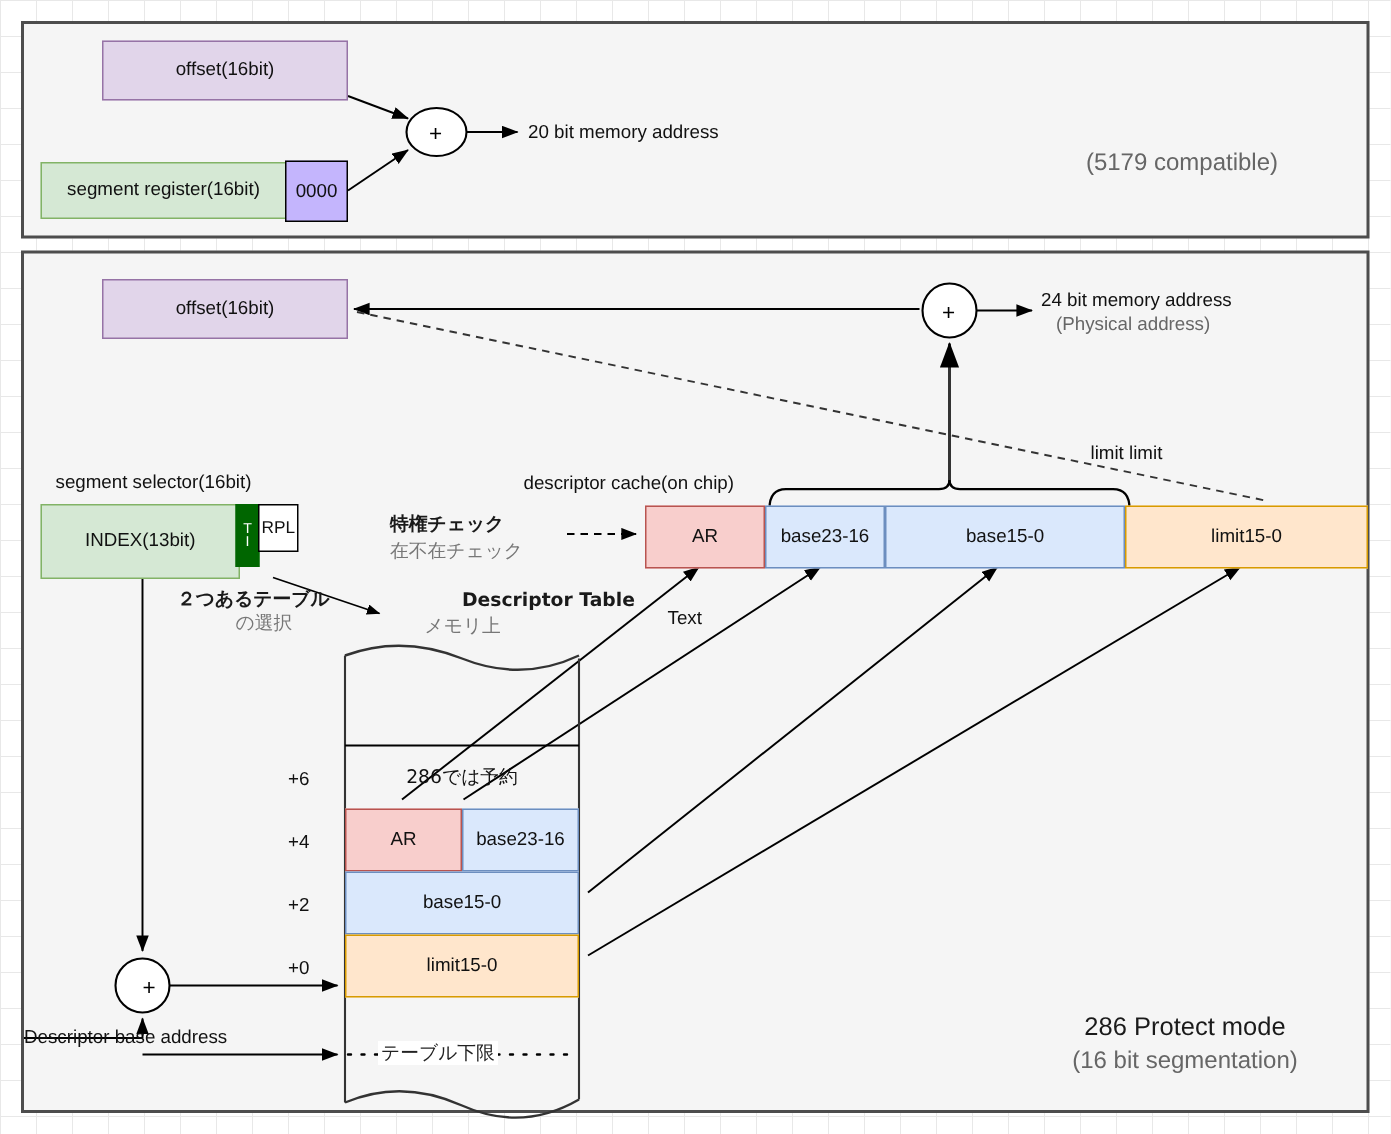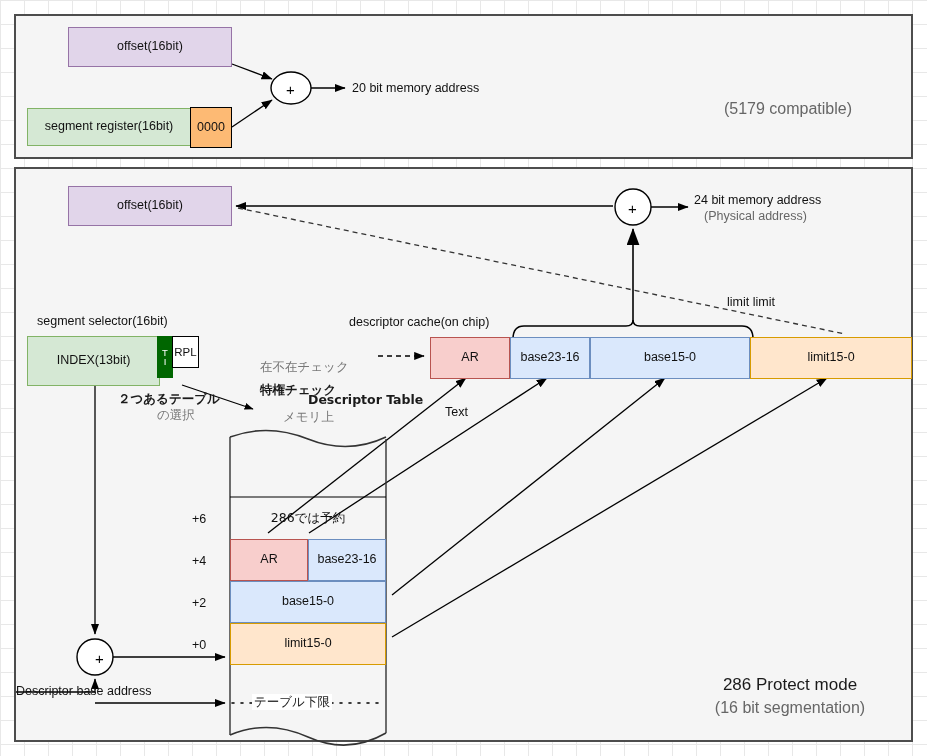--- a/index.html
+++ b/index.html
@@ -25,21 +25,21 @@
 
   .svg-layer{position:absolute;left:0;top:0;width:927px;height:756px;pointer-events:none;}
 
   .box{
     position:absolute;box-sizing:border-box;
     display:flex;align-items:center;justify-content:center;
     font-size:12.5px;color:#111;text-align:center;line-height:1.25;
   }
   .purple{background:#e1d5ea;border:1.3px solid #9673a6;}
   .green{background:#d5e8d4;border:1.3px solid #82b366;}
-  .white{background:#fdba74;border:1.3px solid #000000;}
+  .white{background:#c4b5fd;border:1.3px solid #000000;}
   .red{background:#f8cecc;border:1.3px solid #b85450;}
   .blue{background:#dae8fc;border:1.3px solid #6c8ebf;}
   .orange{background:#ffe6cc;border:1.3px solid #d79b00;}
   .plain{background:#ffffff;border:1px solid #000;}
   .darkgreen{background:#006600;border:1.3px solid #006600;color:#ffffff;}
 
   .lbl{
     position:absolute;font-size:12.5px;color:#111;line-height:1.3;
     white-space:pre;
   }
@@ -166,21 +166,21 @@
 <div class="box darkgreen" style="left:157px;top:336px;width:16px;height:42px;flex-direction:column;">
   <span class="ti-text">T<br>I</span>
 </div>
 <div class="box plain" style="left:172px;top:336px;width:27px;height:32px;font-size:11.5px;">
   <span>RPL</span>
 </div>
 
 <div class="lbl jp jp-b" style="left:118px;top:391px;">２つあるテーブル</div>
 <div class="lbl jp jp-g" style="left:157px;top:407px;">の選択</div>
 
-<div class="lbl jp jp-b" style="left:260px;top:341px;margin-top:41px;">特権チェック</div>
+<div class="lbl jp jp-b" style="left:260px;top:341px;">特権チェック</div>
 <div class="lbl jp jp-g" style="left:260px;top:359px;">在不在チェック</div>
 
 <div class="lbl jp jp-b" style="left:260px;top:392px;margin-left:48px;">Descriptor Table</div>
 <div class="lbl jp jp-g" style="left:283px;top:409px;">メモリ上</div>
 
 <div class="lbl" style="left:349px;top:314px;">descriptor cache(on chip)</div>
 
 <div class="box red" style="left:430px;top:337px;width:80px;height:42px;">
   <span>AR</span>
 </div>

